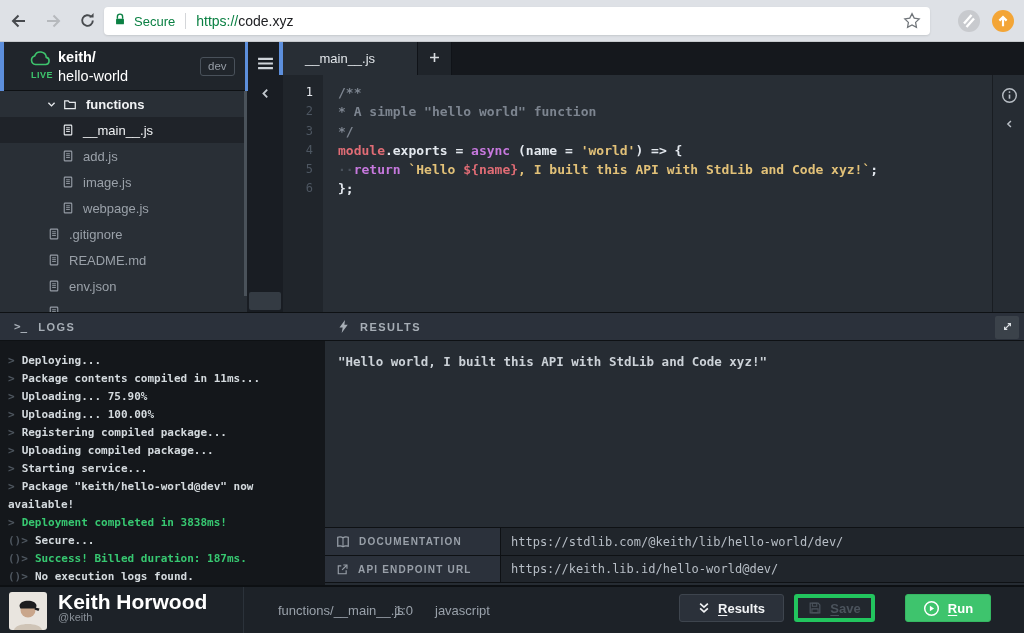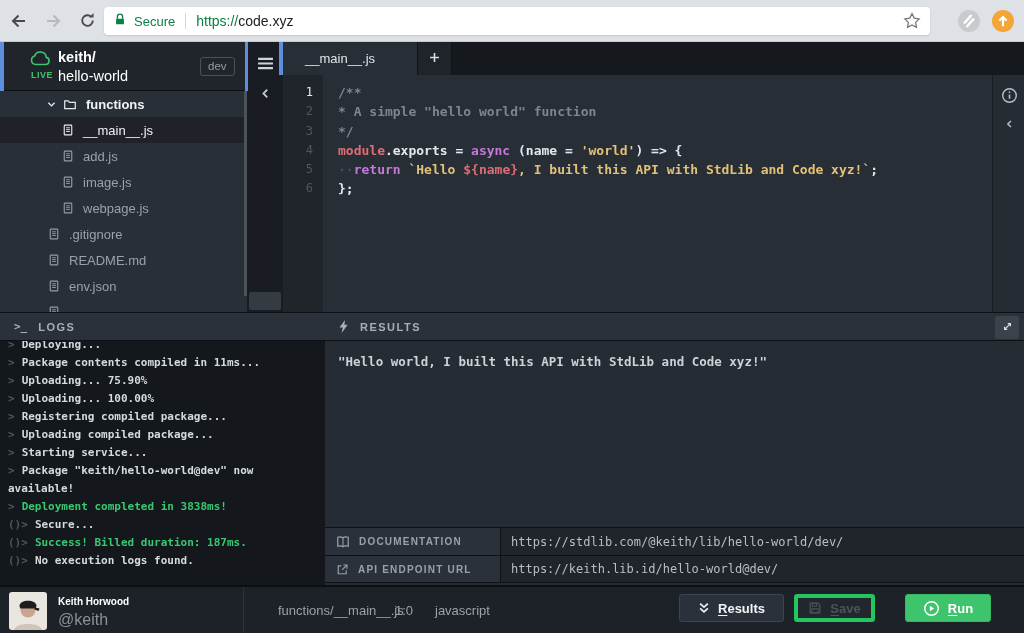--- a/index.html
+++ b/index.html
@@ -75,41 +75,41 @@
 
 
 .phead{position:absolute;left:0;top:312px;width:1024px;height:29px;background:#2b313b;border-top:1px solid #0e1114;border-bottom:1px solid #0e1114;display:flex;align-items:center}
 .ph-title{font-size:11px;font-weight:bold;letter-spacing:1.5px;color:#a7aeb6}
 .ph-logs{width:325px;display:flex;align-items:center;padding-left:14px}
 .ph-results{display:flex;align-items:center;padding-left:13px}
 .prompt{font-family:"DejaVu Sans Mono",monospace;font-size:11px;font-weight:bold;color:#a7aeb6;margin-right:11px}
 .bolt{display:flex;margin-right:11px;color:#a7aeb6}
 .expand-btn{position:absolute;right:5px;top:3px;width:24px;height:23px;background:#3b424a;border-radius:2px;display:flex;align-items:center;justify-content:center;color:#dde1e5}
 
-.logs{position:absolute;left:0;top:341px;width:325px;height:244px;background:#14171b;overflow:hidden;padding:0 14px 0 8px}
+.logs{position:absolute;left:0;top:341px;width:325px;height:244px;background:#14171b;overflow:hidden;padding:16px 14px 0 8px}
 .logs-inner{margin-top:-5px}
 .logline{font-family:"DejaVu Sans Mono",monospace;font-size:11px;line-height:18px;font-weight:bold;color:#d4dade}
 .logline .pfx{color:#4e565f;margin-right:7px}
 .logline.green .ltxt{color:#37c871}
 
 .results{position:absolute;left:325px;top:341px;width:699px;height:244px;background:#262c33}
 .output{padding:13px 0 0 13px;font-family:"DejaVu Sans Mono",monospace;font-size:12.5px;font-weight:bold;color:#ccd2d8;white-space:nowrap}
 .mrow{position:absolute;left:0;width:699px;height:28px;border-top:1px solid #0e1114;display:flex}
 .mrow.r1{top:186px}
 .mrow.r2{top:214px;border-bottom:1px solid #0e1114}
 .mlabel{width:176px;background:#2b313b;border-right:1px solid #0e1114;display:flex;align-items:center;padding-left:11px}
 .mlabel .mic{display:flex;margin-right:9px;color:#99a0a9}
 .mlabel .mtext{font-size:10px;font-weight:bold;letter-spacing:1.2px;color:#99a0a9;white-space:nowrap}
 .murl{flex:1;background:#20252b;display:flex;align-items:center;padding-left:10px;font-family:"DejaVu Sans Mono",monospace;font-size:12px;color:#b7bec6;white-space:nowrap}
 
 
 .statusbar{position:absolute;left:0;top:585px;width:1024px;height:48px;background:#1d2228;border-top:2px solid #0d1013}
 .avatar{position:absolute;left:9px;top:5px;width:38px;height:38px;border-radius:3px;overflow:hidden}
-.uname{position:absolute;left:58px;top:5px;font-size:10px;font-weight:bold;color:#fff;line-height:19px}
-.uhandle{position:absolute;left:58px;top:24px;font-size:16px;color:#8a9199}
+.uname{position:absolute;left:58px;top:5px;font-size:21px;font-weight:bold;color:#fff;line-height:19px}
+.uhandle{position:absolute;left:58px;top:24px;font-size:11px;color:#8a9199}
 .sb-div{position:absolute;left:243px;top:0;width:1px;height:46px;background:#2b323a}
 .sb-meta{position:absolute;top:0;height:46px;display:flex;align-items:center;font-size:13px;color:#99a1aa}
 .meta-path{left:278px}
 .meta-cursor{left:395px}
 .meta-lang{left:435px}
 .btn{position:absolute;top:7px;height:28px;border-radius:3px;display:flex;align-items:center;justify-content:center;font-size:13px;font-weight:bold}
 .btn .bic{display:flex;margin-right:8px}
 .btn-results{left:679px;width:105px;background:#2b313a;border:1px solid #3e454e;color:#f2f4f6}
 .btn-save{left:794px;width:81px;background:#22272e;border:4px solid #22c55e;color:#4b535c}
 .btn-run{left:905px;width:86px;background:#3ec46d;border:1px solid #35b862;color:#fff}

